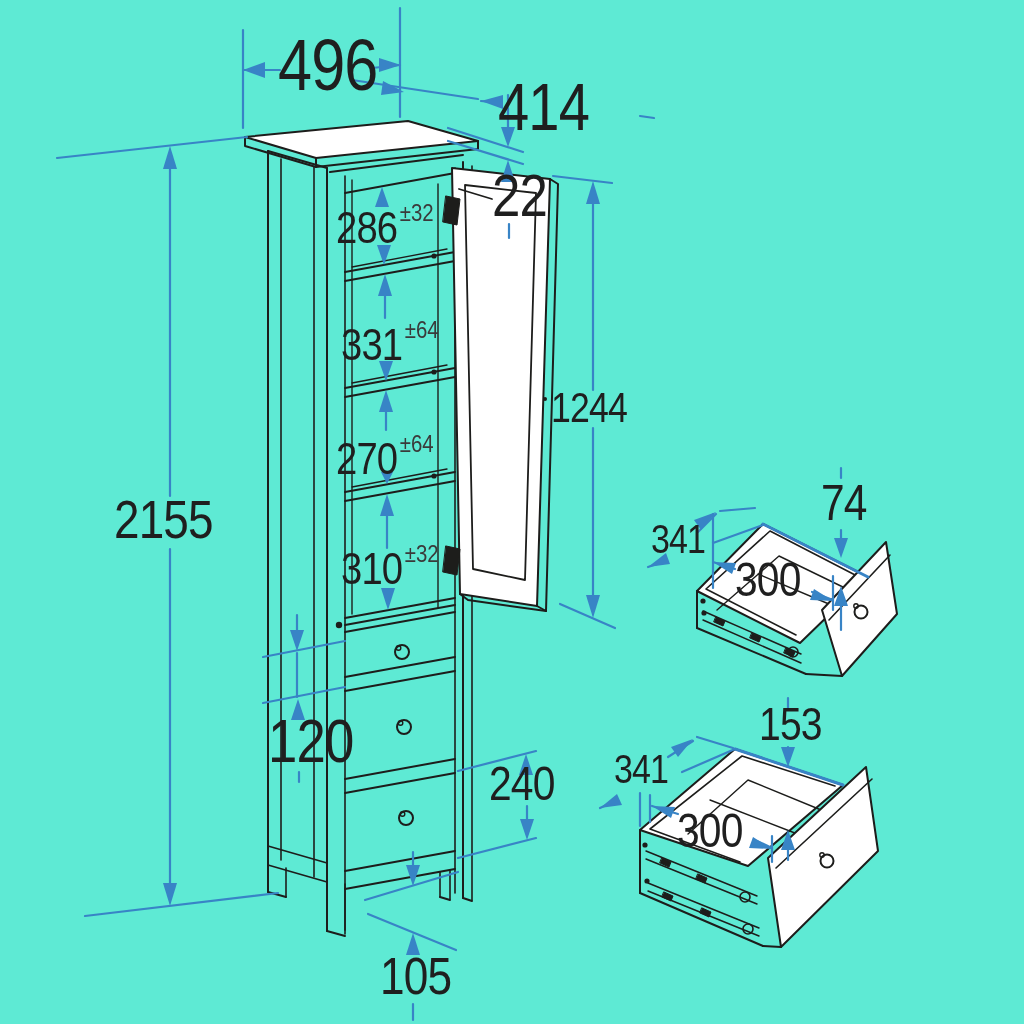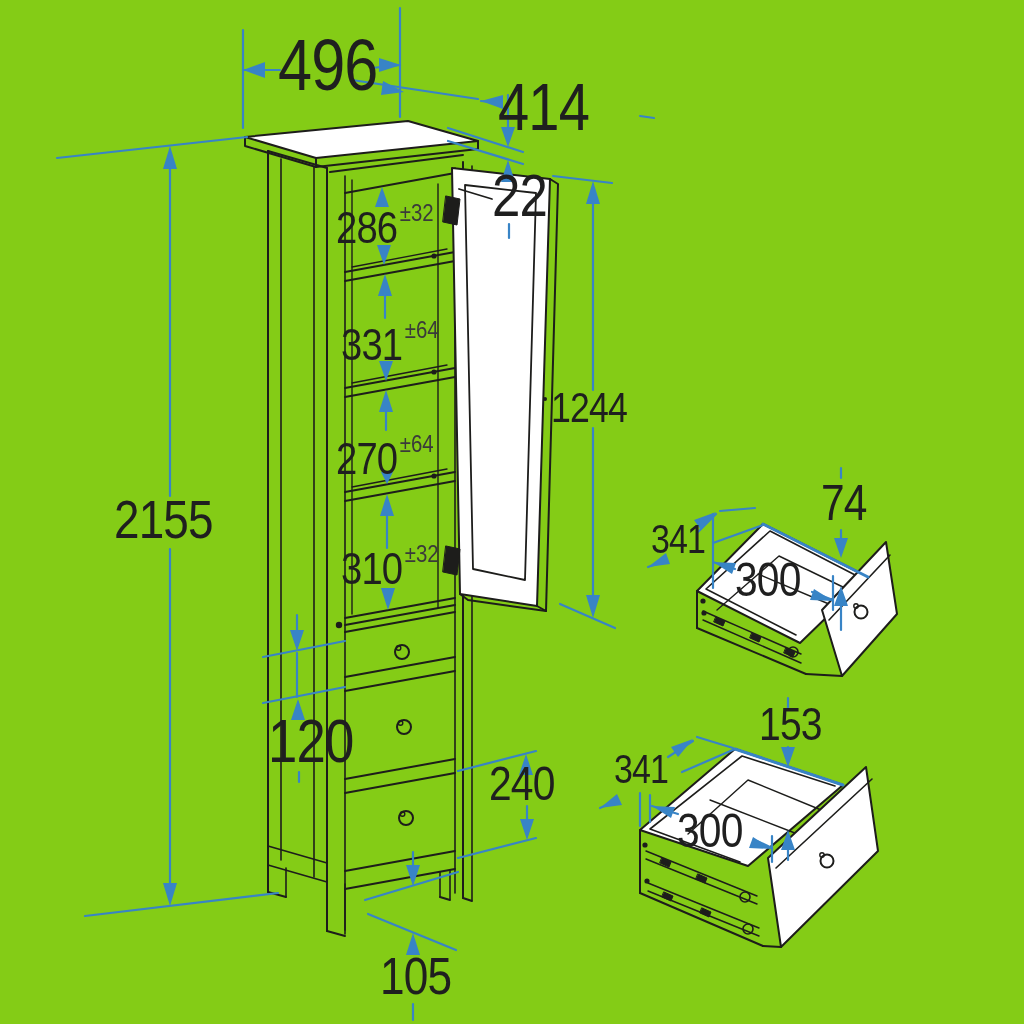--- a/index.html
+++ b/index.html
@@ -1,16 +1,16 @@
 <!DOCTYPE html>
 <html><head>
 <meta charset="utf-8">
 <style>
   html,body{margin:0;padding:0;background:#ffffff;}
-  #stage{position:relative;width:1024px;height:1024px;background:#84cc16;overflow:hidden;
+  #stage{position:relative;width:1024px;height:1024px;background:#5eead4;overflow:hidden;
          font-family:"Liberation Sans","DejaVu Sans",sans-serif;}
   #lineart{position:absolute;left:0;top:0;}
   .dim{position:absolute;color:#1f1f1f;line-height:1;white-space:nowrap;
        letter-spacing:-1px;transform:scaleX(.85);transform-origin:left top;
        font-family:"Liberation Sans","DejaVu Sans",sans-serif;}
   .tol{font-size:24px;vertical-align:22px;letter-spacing:0;margin-left:3px;color:#3a3a3a;}
 </style>
 </head>
 <body>
 

